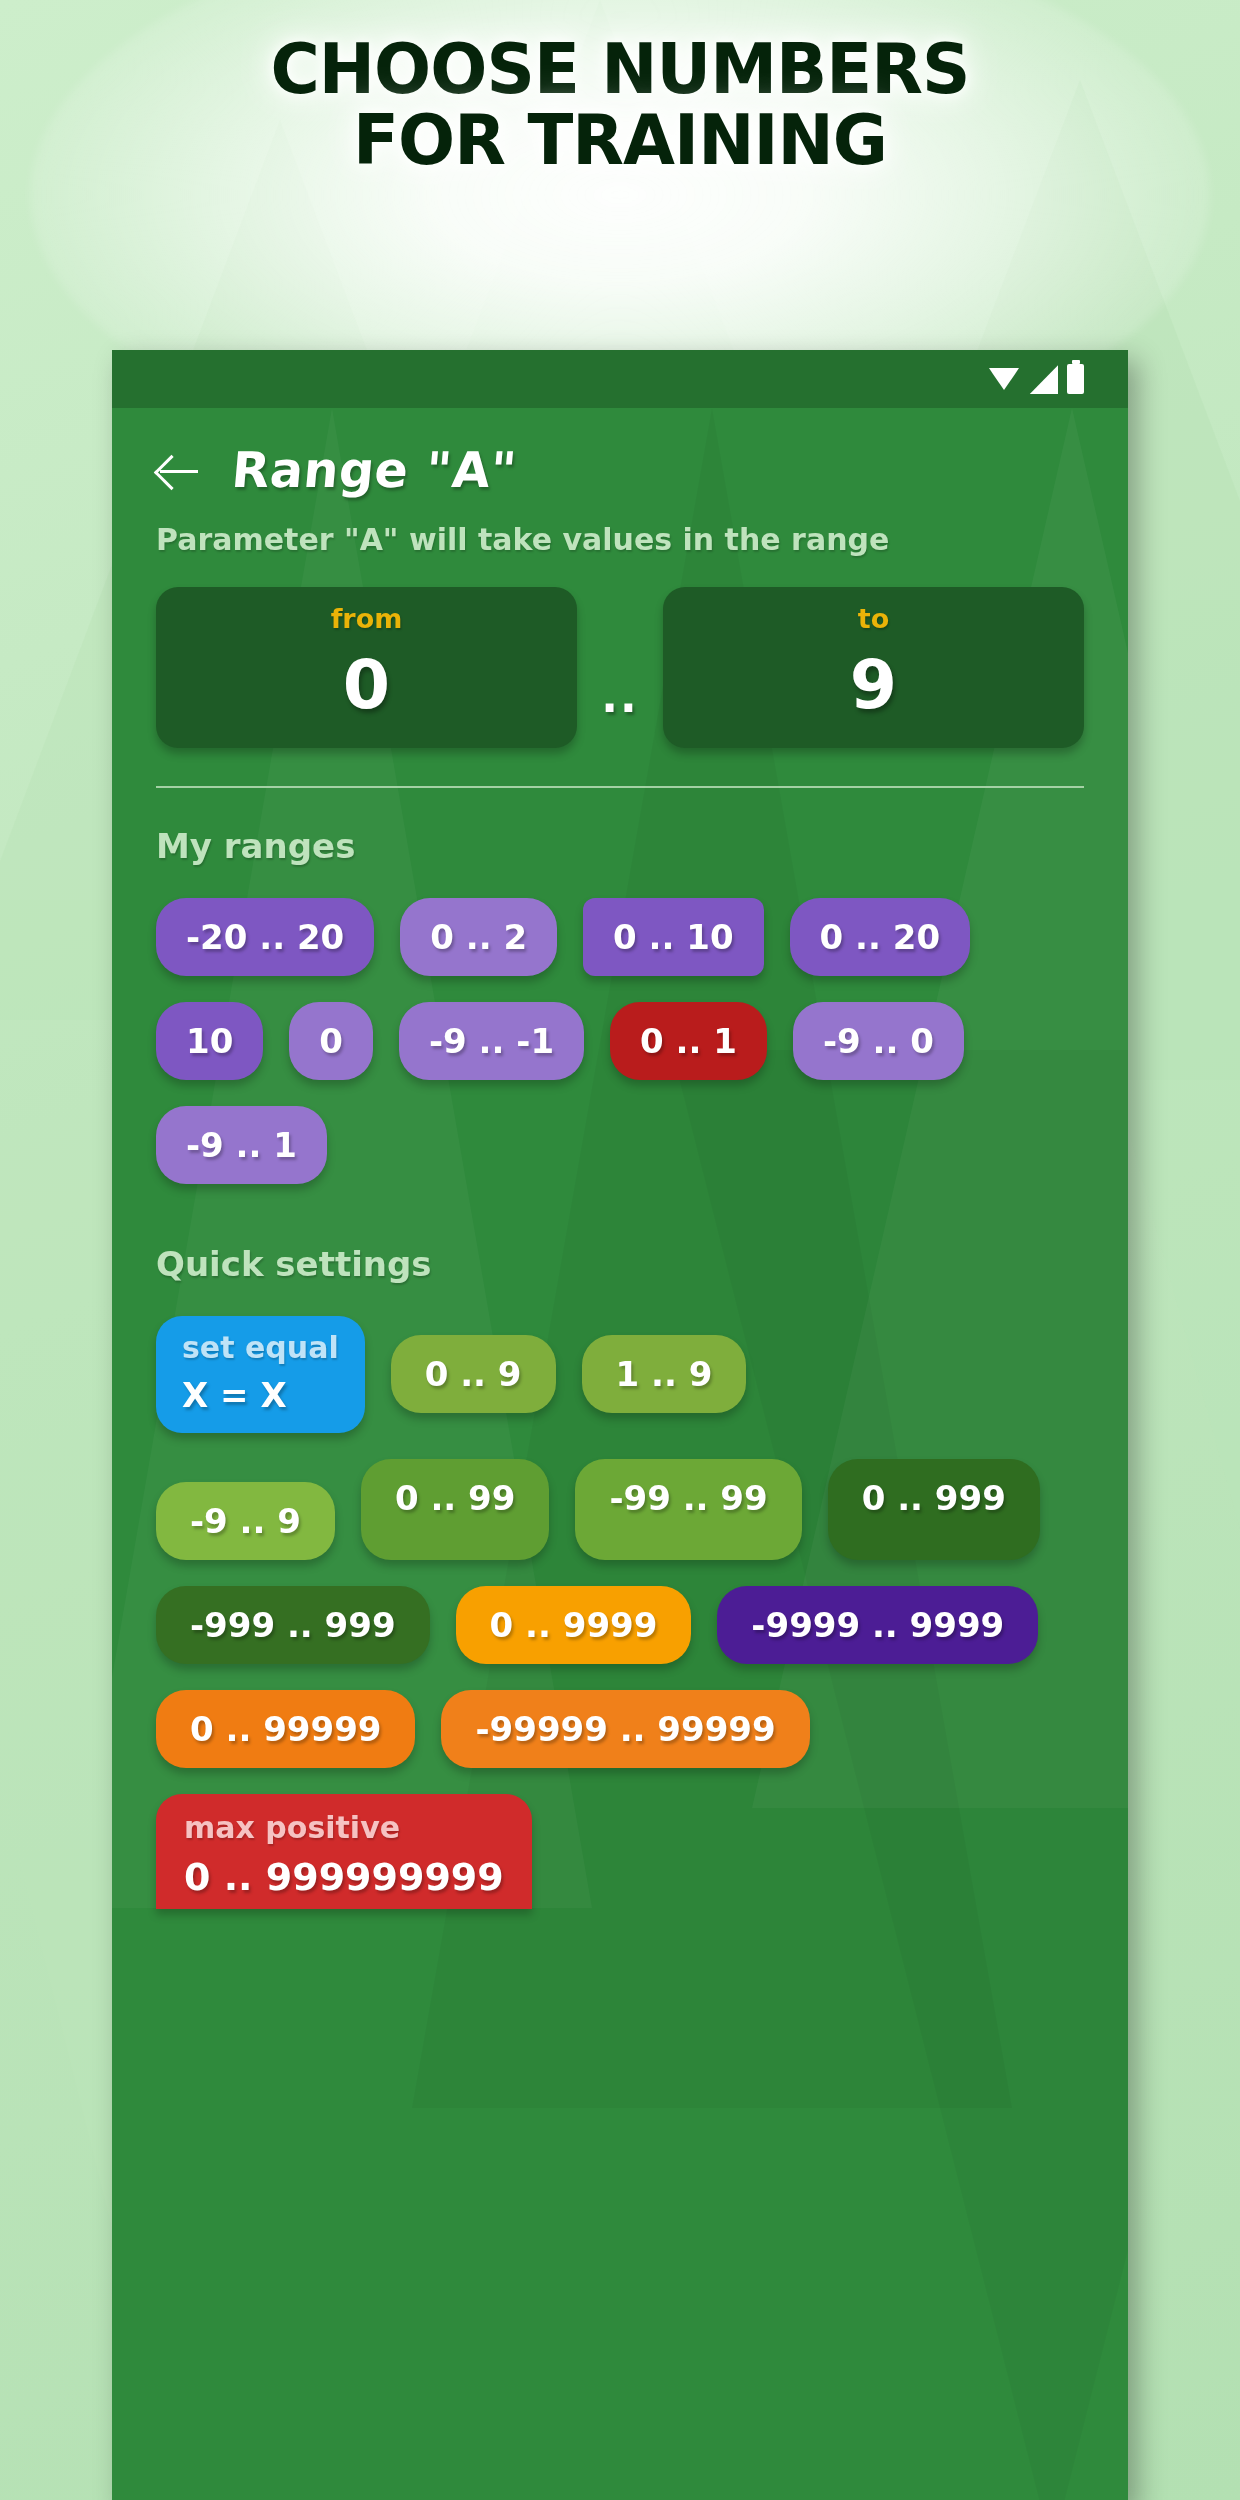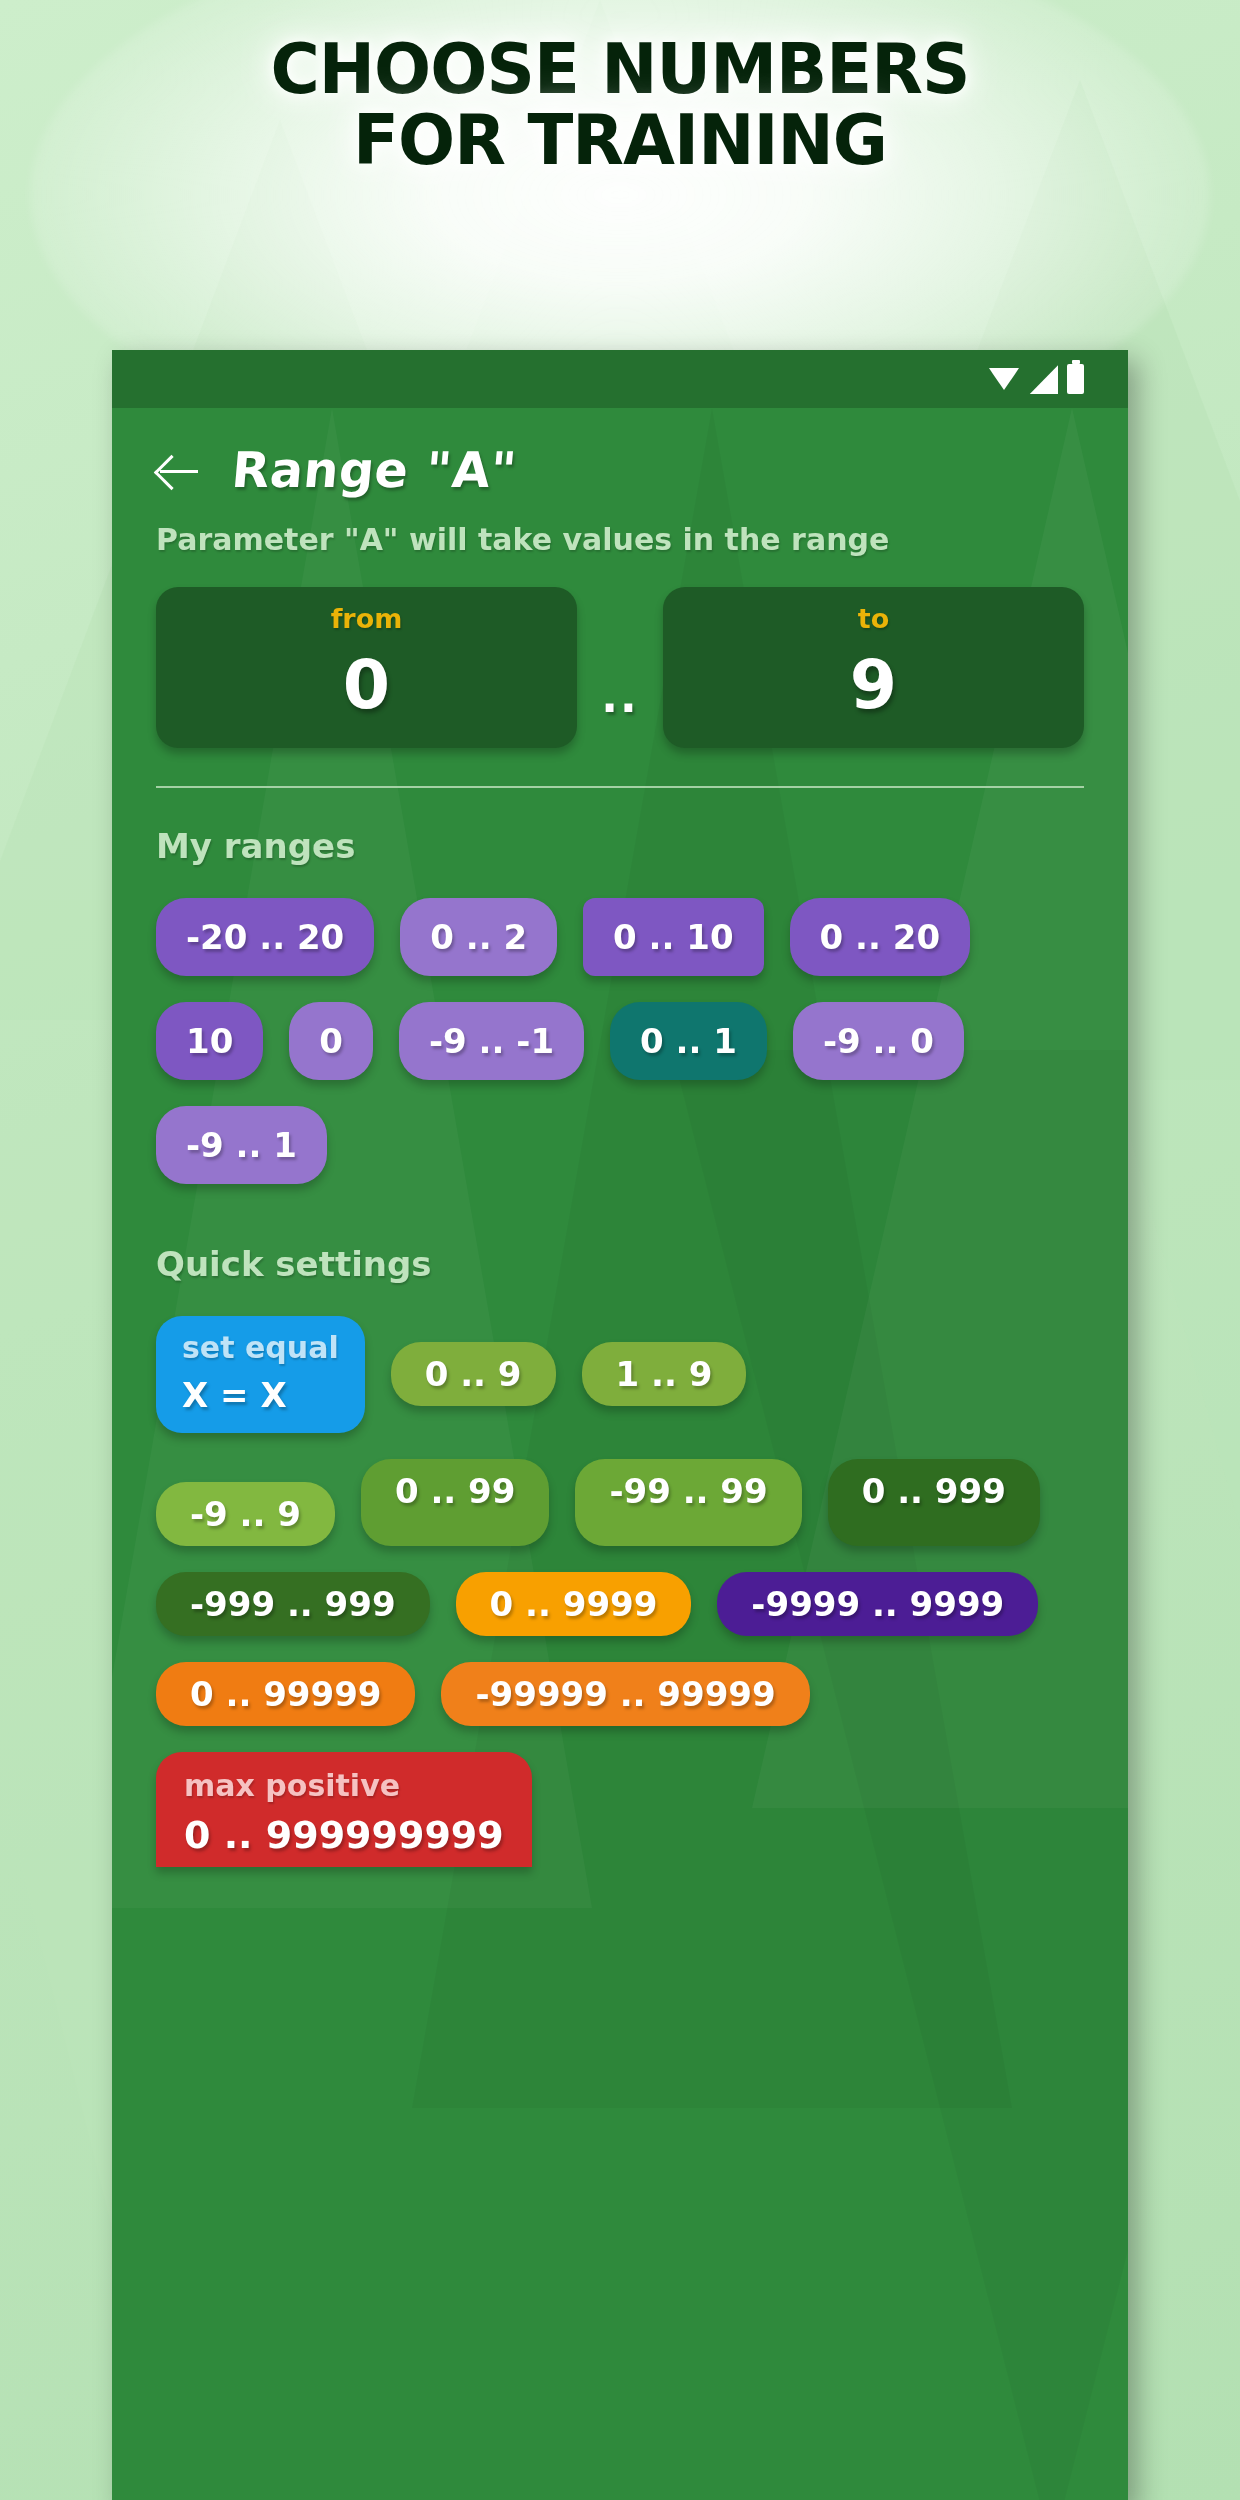--- a/index.html
+++ b/index.html
@@ -134,21 +134,21 @@
   }
   .chip{
     border-radius:26px;padding:15px 28px;
     color:#fff;font-weight:bold;font-size:33px;
     box-shadow:0 6px 9px rgba(0,0,0,.22);
     cursor:pointer;white-space:nowrap;
     text-shadow:2px 3px 3px rgba(0,0,0,.25);
   }
   .chip.big{font-size:34px;padding:19px 30px;border-radius:30px;}
 
-  .chip.wide{padding:12px 34px;}
+  .chip.wide{padding:19px 34px;}
 
   .eqchip{
     border-radius:26px;padding:14px 26px 18px 26px;
     box-shadow:0 6px 9px rgba(0,0,0,.22);cursor:pointer;
   }
   .eqchip .t1{color:#bfe3f7;font-weight:bold;font-size:30px;text-shadow:1px 2px 2px rgba(0,0,0,.2);}
   .eqchip .t2{color:#ffffff;font-weight:bold;font-size:34px;margin-top:10px;text-shadow:2px 3px 3px rgba(0,0,0,.25);}
 
   .maxcard{
     border-radius:26px 26px 0 0;padding:16px 28px 10px 28px;
@@ -212,21 +212,21 @@
 
     <div class="secthead">My ranges</div>
     <div class="chips" id="my-ranges">
         <div class="chip big" style="background: rgb(126, 87, 194);">-20 .. 20</div>
         <div class="chip big" style="background: rgb(149, 117, 205);">0 .. 2</div>
         <div class="chip big" style="background: rgb(126, 87, 194); border-radius: 12px;">0 .. 10</div>
         <div class="chip big" style="background: rgb(126, 87, 194);">0 .. 20</div>
         <div class="chip big" style="background: rgb(126, 87, 194);">10</div>
         <div class="chip big" style="background: rgb(149, 117, 205);">0</div>
         <div class="chip big" style="background: rgb(149, 117, 205);">-9 .. -1</div>
-        <div class="chip big" style="background: #0f766e;">0 .. 1</div>
+        <div class="chip big" style="background: #b91c1c;">0 .. 1</div>
         <div class="chip big" style="background: rgb(149, 117, 205);">-9 .. 0</div>
         <div class="chip big" style="background: rgb(149, 117, 205);">-9 .. 1</div>
       </div>
 
     <div class="secthead" style="padding-top:60px;">Quick settings</div>
 
     <div class="chips" id="qs-row1" style="align-items:stretch;">
       <div class="eqchip" id="eqchip" style="background: rgb(21, 156, 232);">
         <div class="t1">set equal</div>
         <div class="t2">X = X</div>

